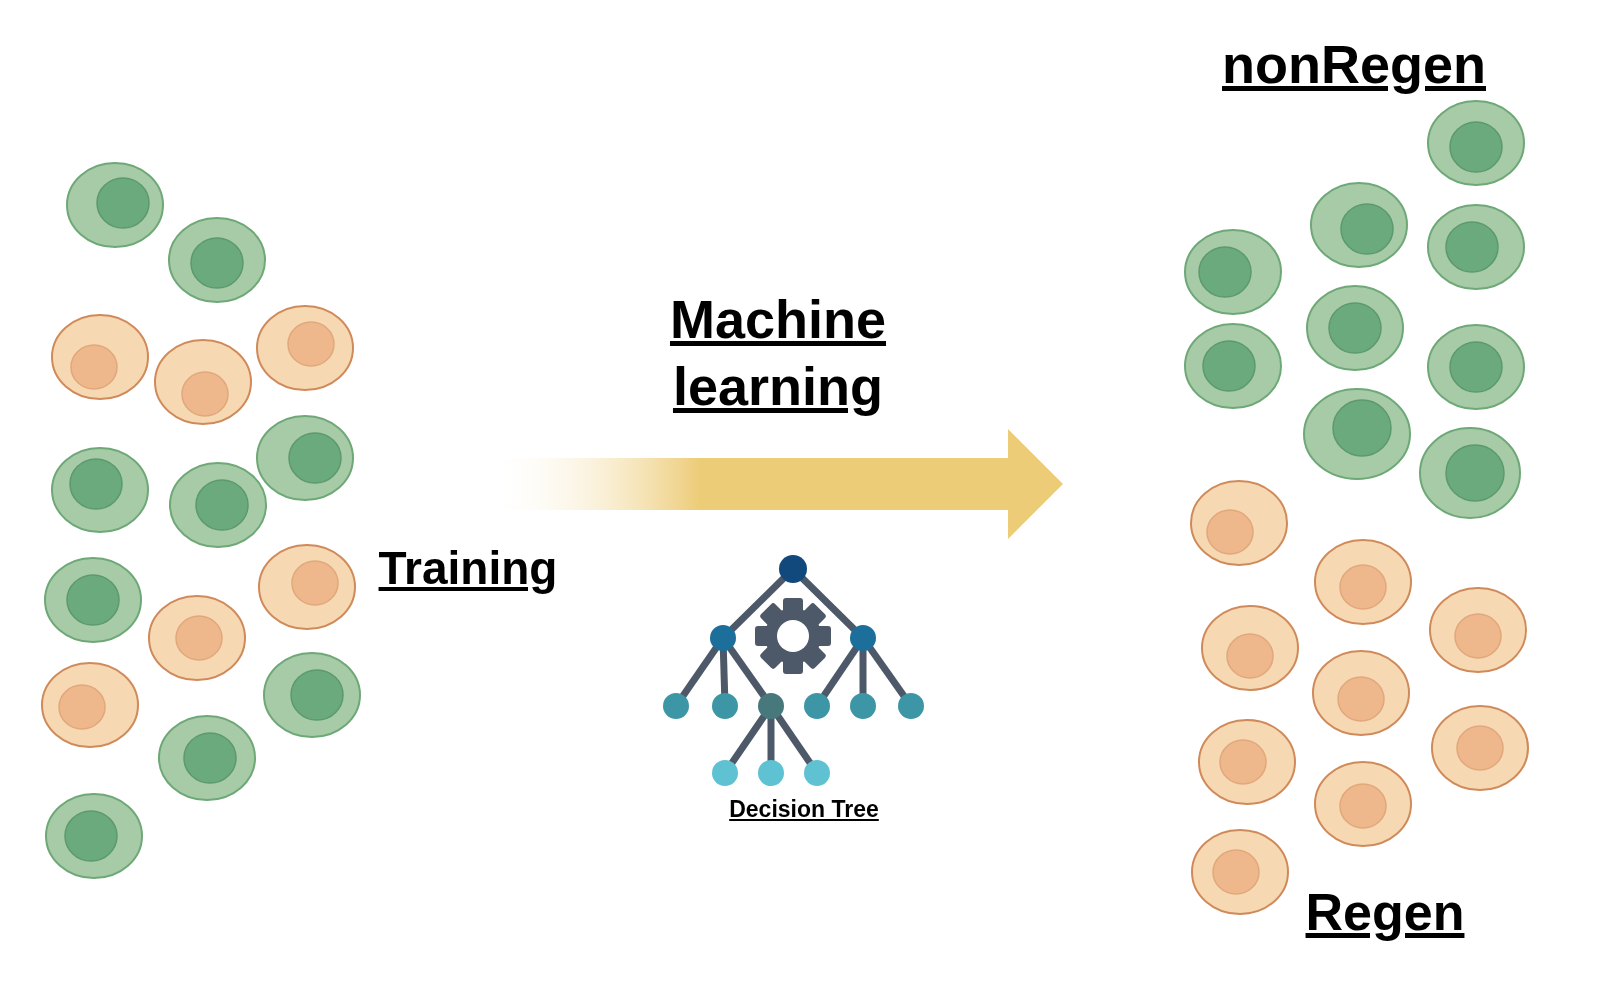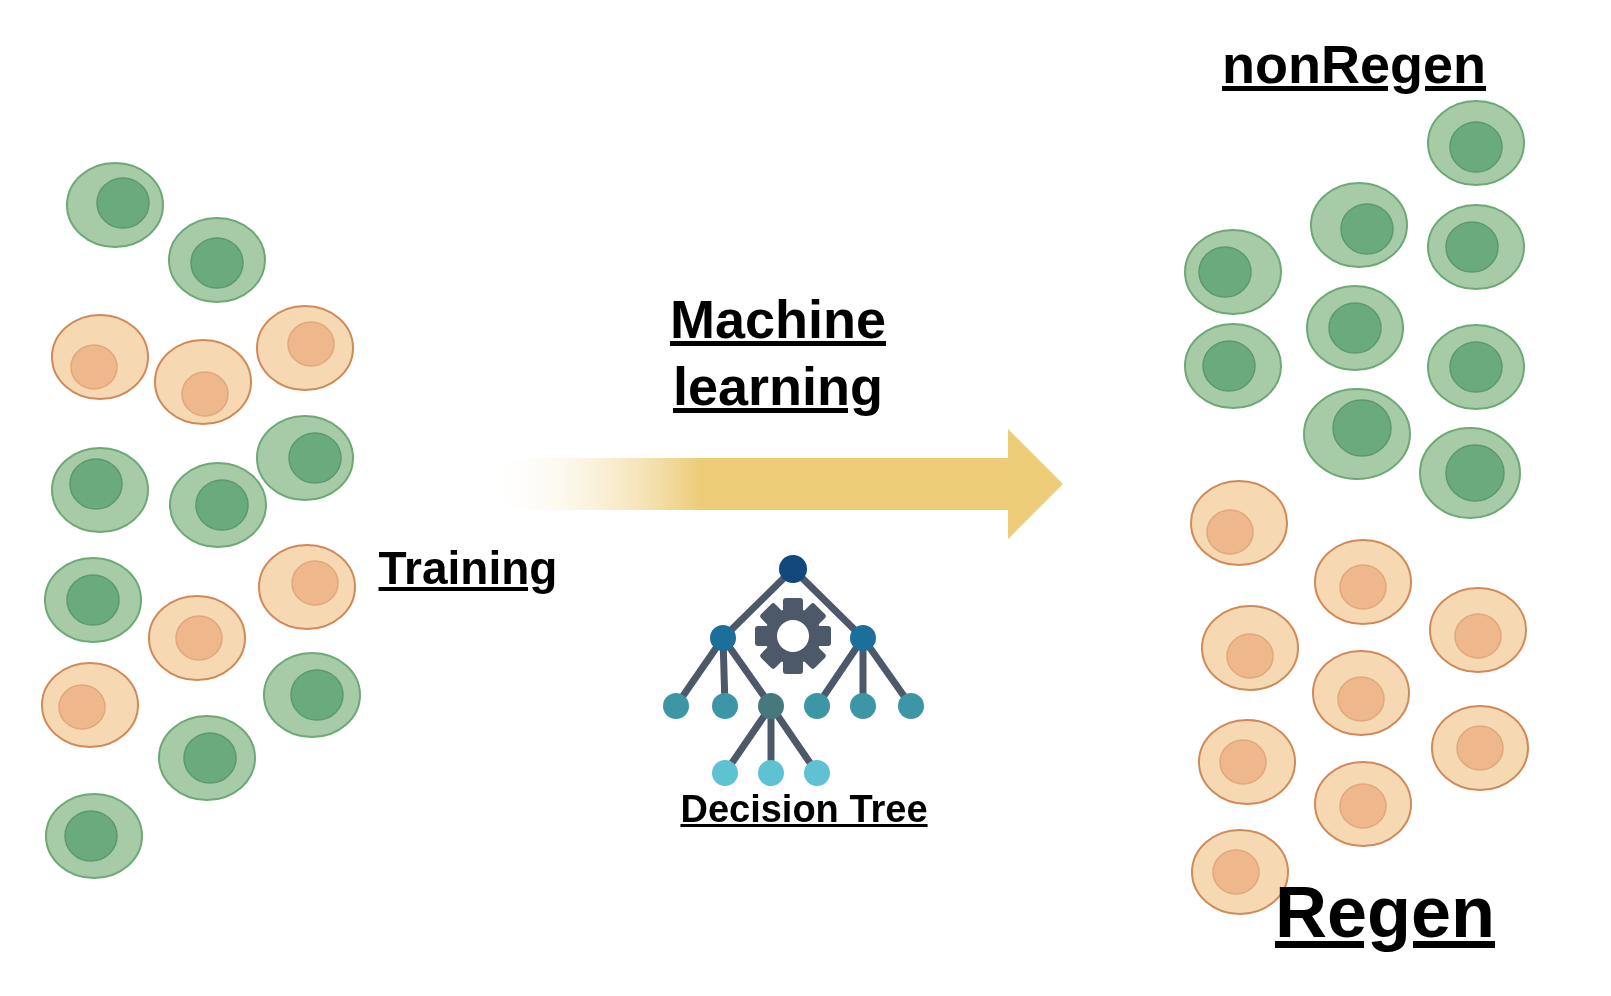--- a/index.html
+++ b/index.html
@@ -15,23 +15,23 @@
     position:absolute;
     font-family:"Liberation Sans", sans-serif;
     font-weight:700;
     color:#000000;
     text-align:center;
     white-space:pre-line;
     text-decoration:underline;
   }
   .ml-label{left:578px;top:286px;width:400px;font-size:54px;line-height:67px;}
   .training-label{left:278px;top:543px;width:380px;font-size:46px;line-height:50px;}
-  .decision-label{left:604px;top:790px;width:400px;font-size:38px;line-height:38px;}
+  .decision-label{left:604px;top:790px;width:400px;font-size:23px;line-height:38px;}
   .nonregen-label{left:1154px;top:35px;width:400px;font-size:54px;line-height:58px;}
-  .regen-label{left:1185px;top:883px;width:400px;font-size:72px;line-height:58px;}
+  .regen-label{left:1185px;top:883px;width:400px;font-size:52px;line-height:58px;}
 </style>
 </head>
 <body>
 
 <div class="canvas">
   <svg id="scene" width="1611" height="996" viewBox="0 0 1611 996" xmlns="http://www.w3.org/2000/svg">
       <defs>
         <linearGradient id="arrowGrad" gradientUnits="userSpaceOnUse" x1="483" y1="0" x2="700" y2="0">
           <stop offset="0" stop-color="#ffffff" stop-opacity="0"></stop>
           <stop offset="1" stop-color="#edcc78"></stop>

